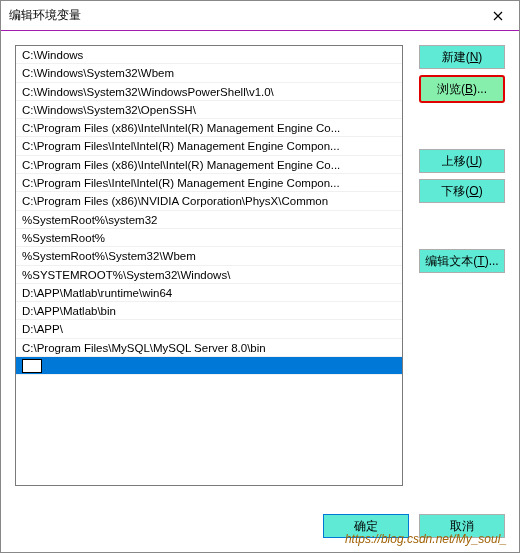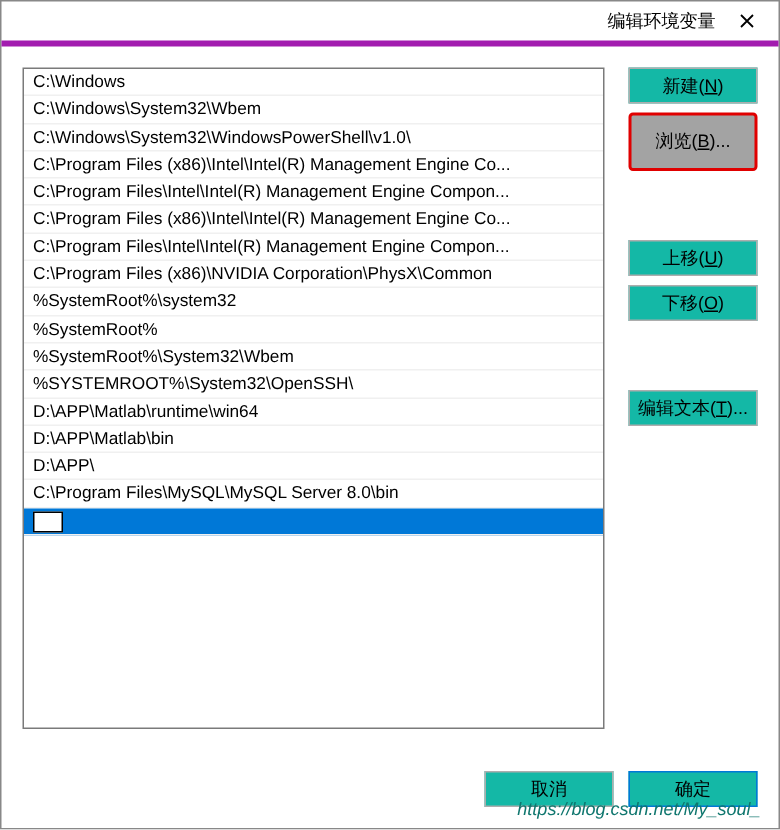--- a/index.html
+++ b/index.html
@@ -1,37 +1,37 @@
 <!DOCTYPE html>
 <html><head>
 <meta charset="utf-8">
 <style>
 * { box-sizing: border-box; margin: 0; padding: 0; font-family: "Microsoft YaHei", "Segoe UI", Tahoma, sans-serif; }
 body { background: #f0f0f0; width: 520px; height: 553px; position: relative; overflow: hidden; }
 .window { width: 520px; height: 553px; background: #fff; border: 1px solid #888; position: relative; }
-.titlebar { height: 30px; display: flex; align-items: center; justify-content: flex-end; padding: 0 0 0 8px; border-bottom: 4px solid #a21caf; }
+.titlebar { height: 30px; display: flex; align-items: center; justify-content: space-between; padding: 0 0 0 8px; border-bottom: 1px solid #a21caf; }
 .title { font-size: 12px; color: #000; }
 .close-btn { width: 42px; height: 30px; display: flex; align-items: center; justify-content: center; cursor: pointer; }
 .close-btn svg { width: 10px; height: 10px; }
 .body { position: absolute; top: 30px; left: 0; right: 0; bottom: 0; padding: 14px; }
 .content { display: flex; gap: 16px; height: calc(100% - 52px); }
 .listwrap { flex: 1; border: 1px solid #7a7a7a; background: #fff; overflow: hidden; }
 .list { height: 100%; overflow: hidden; }
 .row { font-size: 11.5px; color: #000; padding: 2px 6px; height: 18.3px; line-height: 14px; white-space: nowrap; overflow: hidden; text-overflow: ellipsis; border-bottom: 1px solid #f0f0f0; }
 .row.selected { background: #0078d7; }
 .row.selected .edit { width: 20px; height: 14px; background: #fff; border: 1px solid #000; display: inline-block; outline: 1px solid #fff; outline-offset: -3px; }
 .sidebtns { width: 86px; display: flex; flex-direction: column; gap: 6px; }
-.btn { height: 24px; font-size: 12px; background: #14b8a6; border: 1px solid #adadad; cursor: pointer; display: flex; align-items: center; justify-content: center; user-select: none; }
-.btn.highlight { border: 2px solid #e00000; background: #a3a3a3; border-radius: 3px; height: 39px; }
+.btn { height: 24px; font-size: 12px; background: #5eead4; border: 1px solid #adadad; cursor: pointer; display: flex; align-items: center; justify-content: center; user-select: none; }
+.btn.highlight { border: 2px solid #e00000; background: #86efac; border-radius: 3px; height: 28px; }
 .spacer2 { height: 34px; }
 .footer { position: absolute; bottom: 14px; right: 14px; display: flex; gap: 10px; }
 .footer .btn { width: 86px; }
 .footer .btn.primary { border: 1px solid #0078d7; }
 .underline { text-decoration: underline; }
-.watermark { position: absolute; bottom: 6px; right: 12px; font-size: 12px; color: #0f766e; font-style: italic; z-index: 99; }
+.watermark { position: absolute; bottom: 6px; right: 12px; font-size: 12px; color: #a16207; font-style: italic; z-index: 99; }
 </style>
 </head>
 <body>
 <div class="window">
 
   <div class="titlebar">
     <span class="title">编辑环境变量</span>
     <div class="close-btn">
       <svg viewBox="0 0 10 10">
           <path d="M1 1 L9 9 M9 1 L1 9" stroke="#000" stroke-width="1.2"></path>
@@ -40,29 +40,30 @@
   </div>
 
   <div class="body">
     <div class="content">
 
       <div class="listwrap">
         <div class="list" id="path-list">
             <div class="row">C:\Windows</div>
             <div class="row">C:\Windows\System32\Wbem</div>
             <div class="row">C:\Windows\System32\WindowsPowerShell\v1.0\</div>
+            <div class="row">C:\Windows\System32\OpenSSH\</div>
             <div class="row">C:\Program Files (x86)\Intel\Intel(R) Management Engine Co...</div>
             <div class="row">C:\Program Files\Intel\Intel(R) Management Engine Compon...</div>
             <div class="row">C:\Program Files (x86)\Intel\Intel(R) Management Engine Co...</div>
             <div class="row">C:\Program Files\Intel\Intel(R) Management Engine Compon...</div>
             <div class="row">C:\Program Files (x86)\NVIDIA Corporation\PhysX\Common</div>
             <div class="row">%SystemRoot%\system32</div>
             <div class="row">%SystemRoot%</div>
             <div class="row">%SystemRoot%\System32\Wbem</div>
-            <div class="row">%SYSTEMROOT%\System32\OpenSSH\</div>
+            <div class="row">%SYSTEMROOT%\System32\Windows\</div>
             <div class="row">D:\APP\Matlab\runtime\win64</div>
             <div class="row">D:\APP\Matlab\bin</div>
             <div class="row">D:\APP\</div>
             <div class="row">C:\Program Files\MySQL\MySQL Server 8.0\bin</div>
             <div class="row selected"><span class="edit"></span></div>
           </div>
       </div>
 
       <div class="sidebtns">
         <div class="btn">
@@ -79,23 +80,23 @@
           <span><span>下移</span>(<span class="underline">O</span>)</span>
         </div>
         <div class="spacer2"></div>
         <div class="btn">
           <span><span>编辑文本</span>(<span class="underline">T</span>)...</span>
         </div>
       </div>
     </div>
 
     <div class="footer">
+      <div class="btn primary">
+          <span>确定</span>
+        </div>
       <div class="btn">
           <span>取消</span>
-        </div>
-      <div class="btn primary">
-          <span>确定</span>
         </div>
     </div>
   </div>
 
   <div class="watermark">https://blog.csdn.net/My_soul_</div>
 </div>
 
 </body></html>

